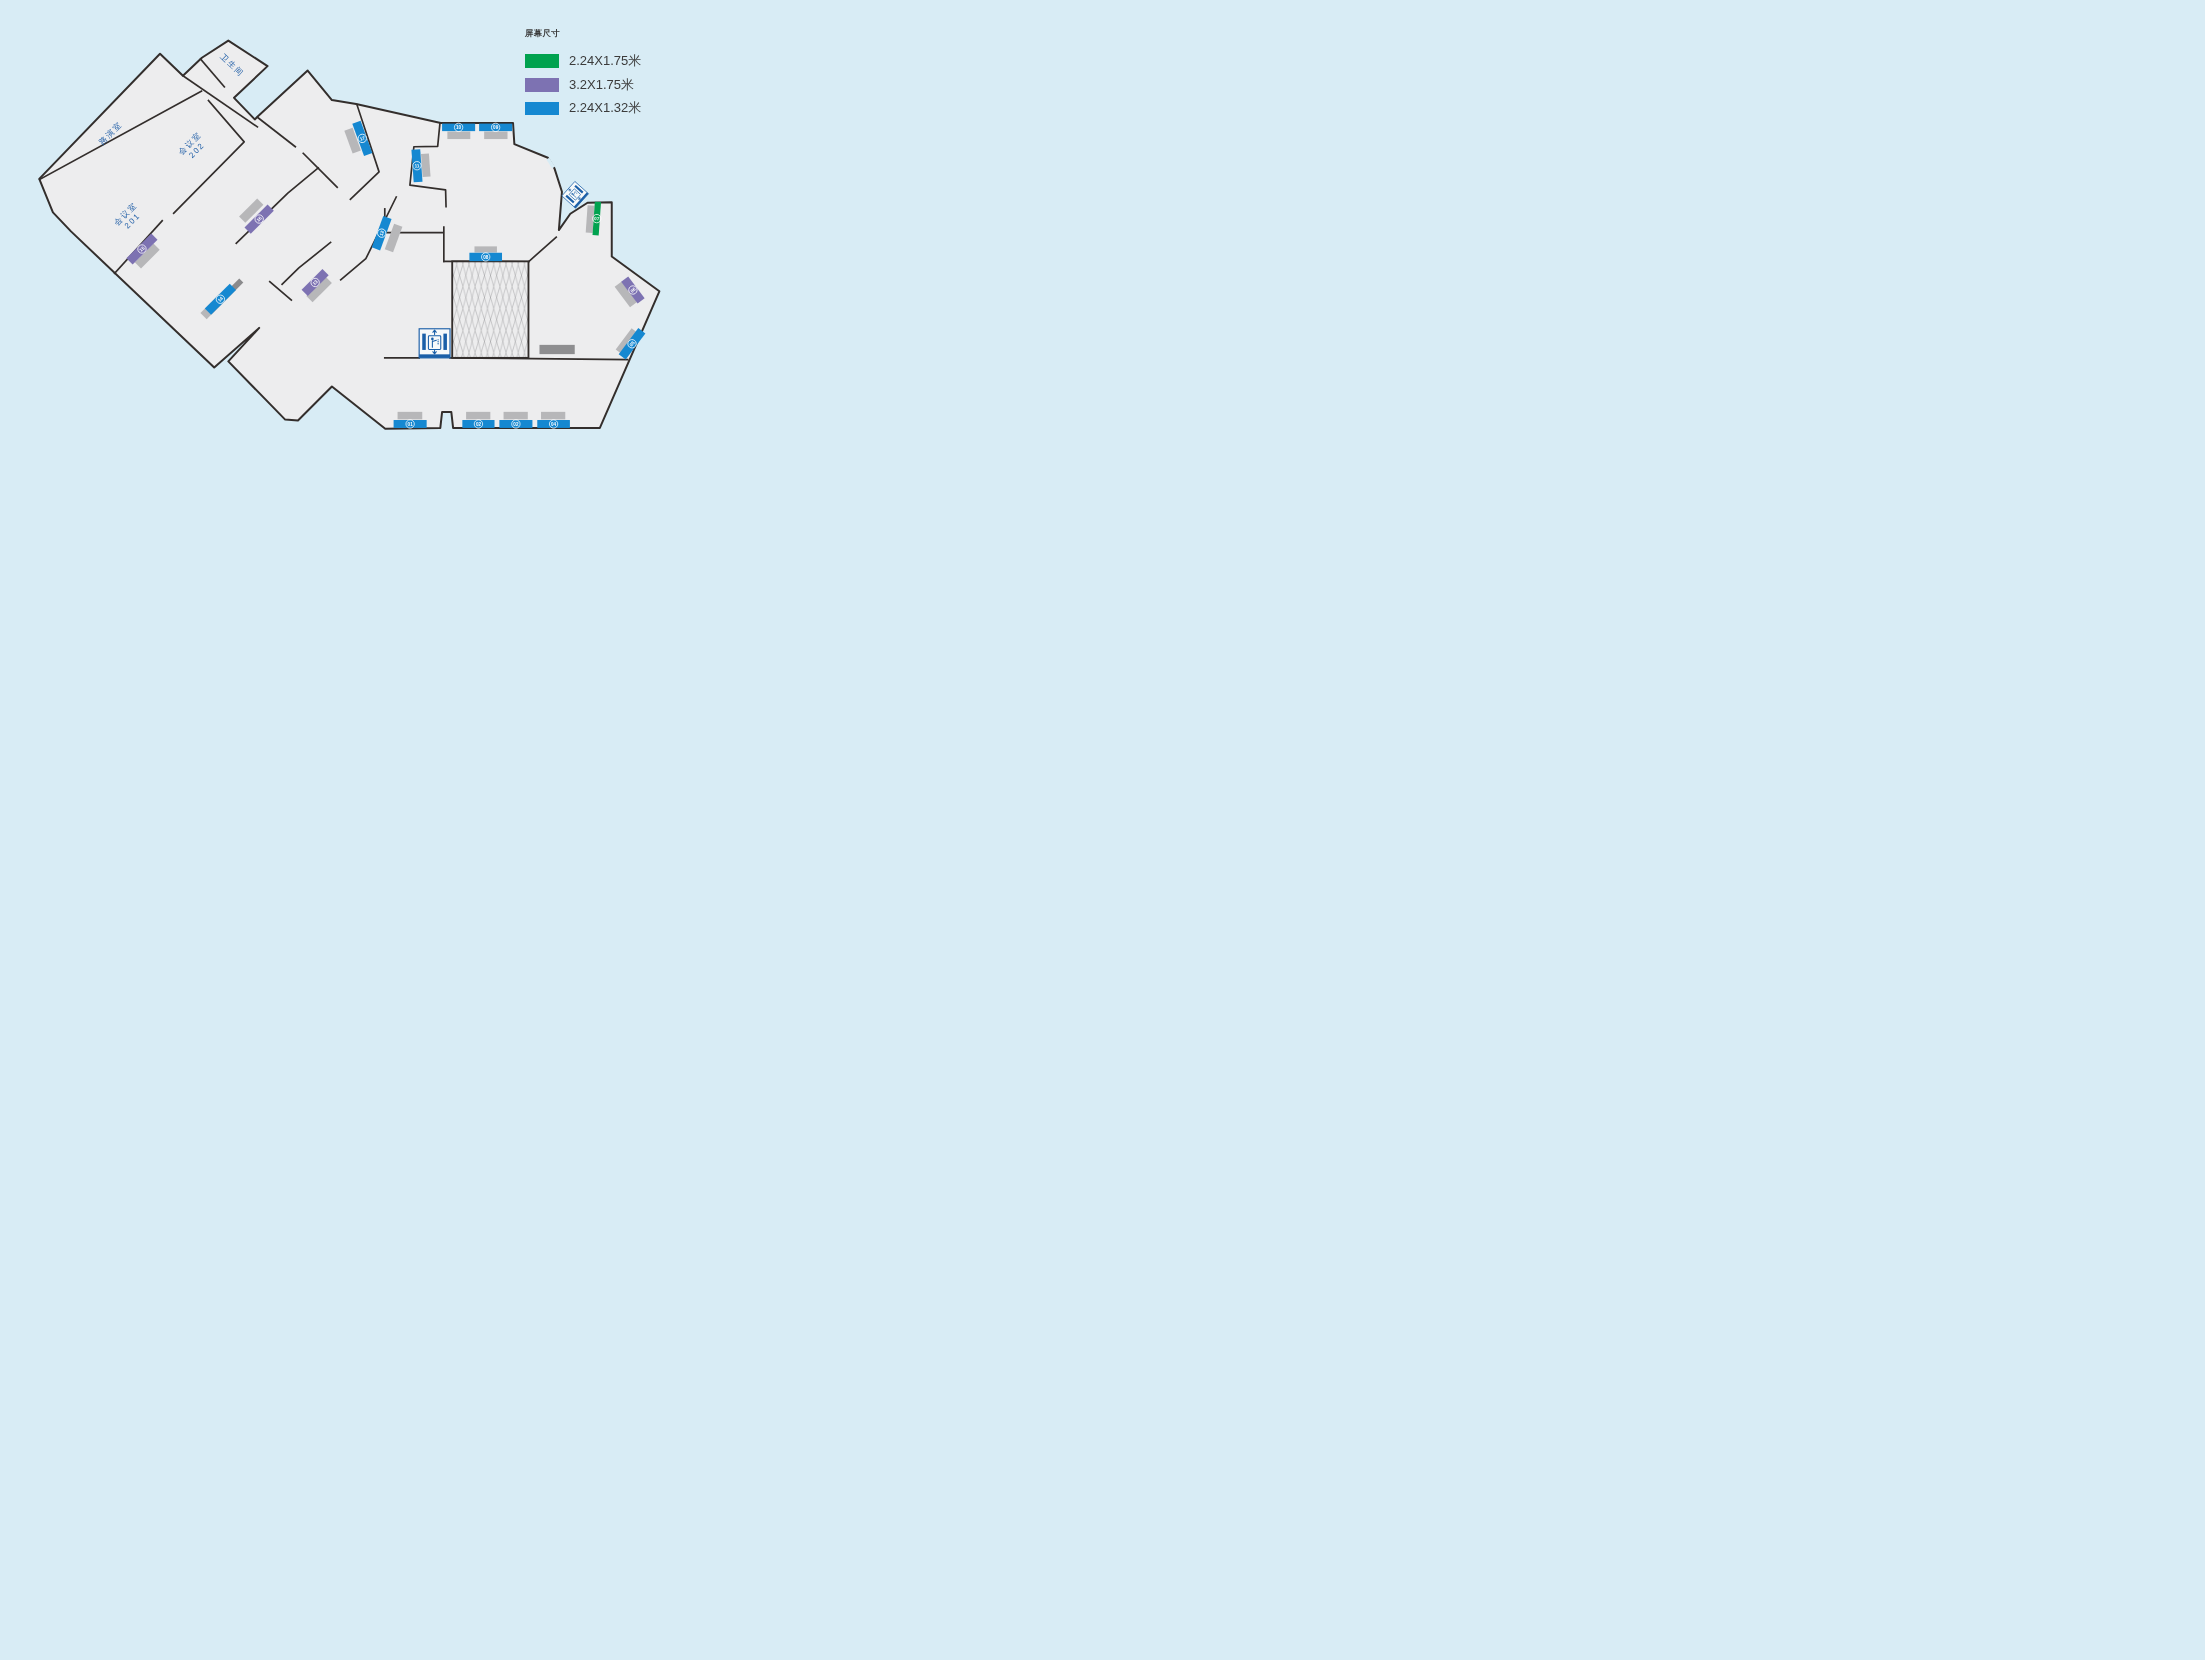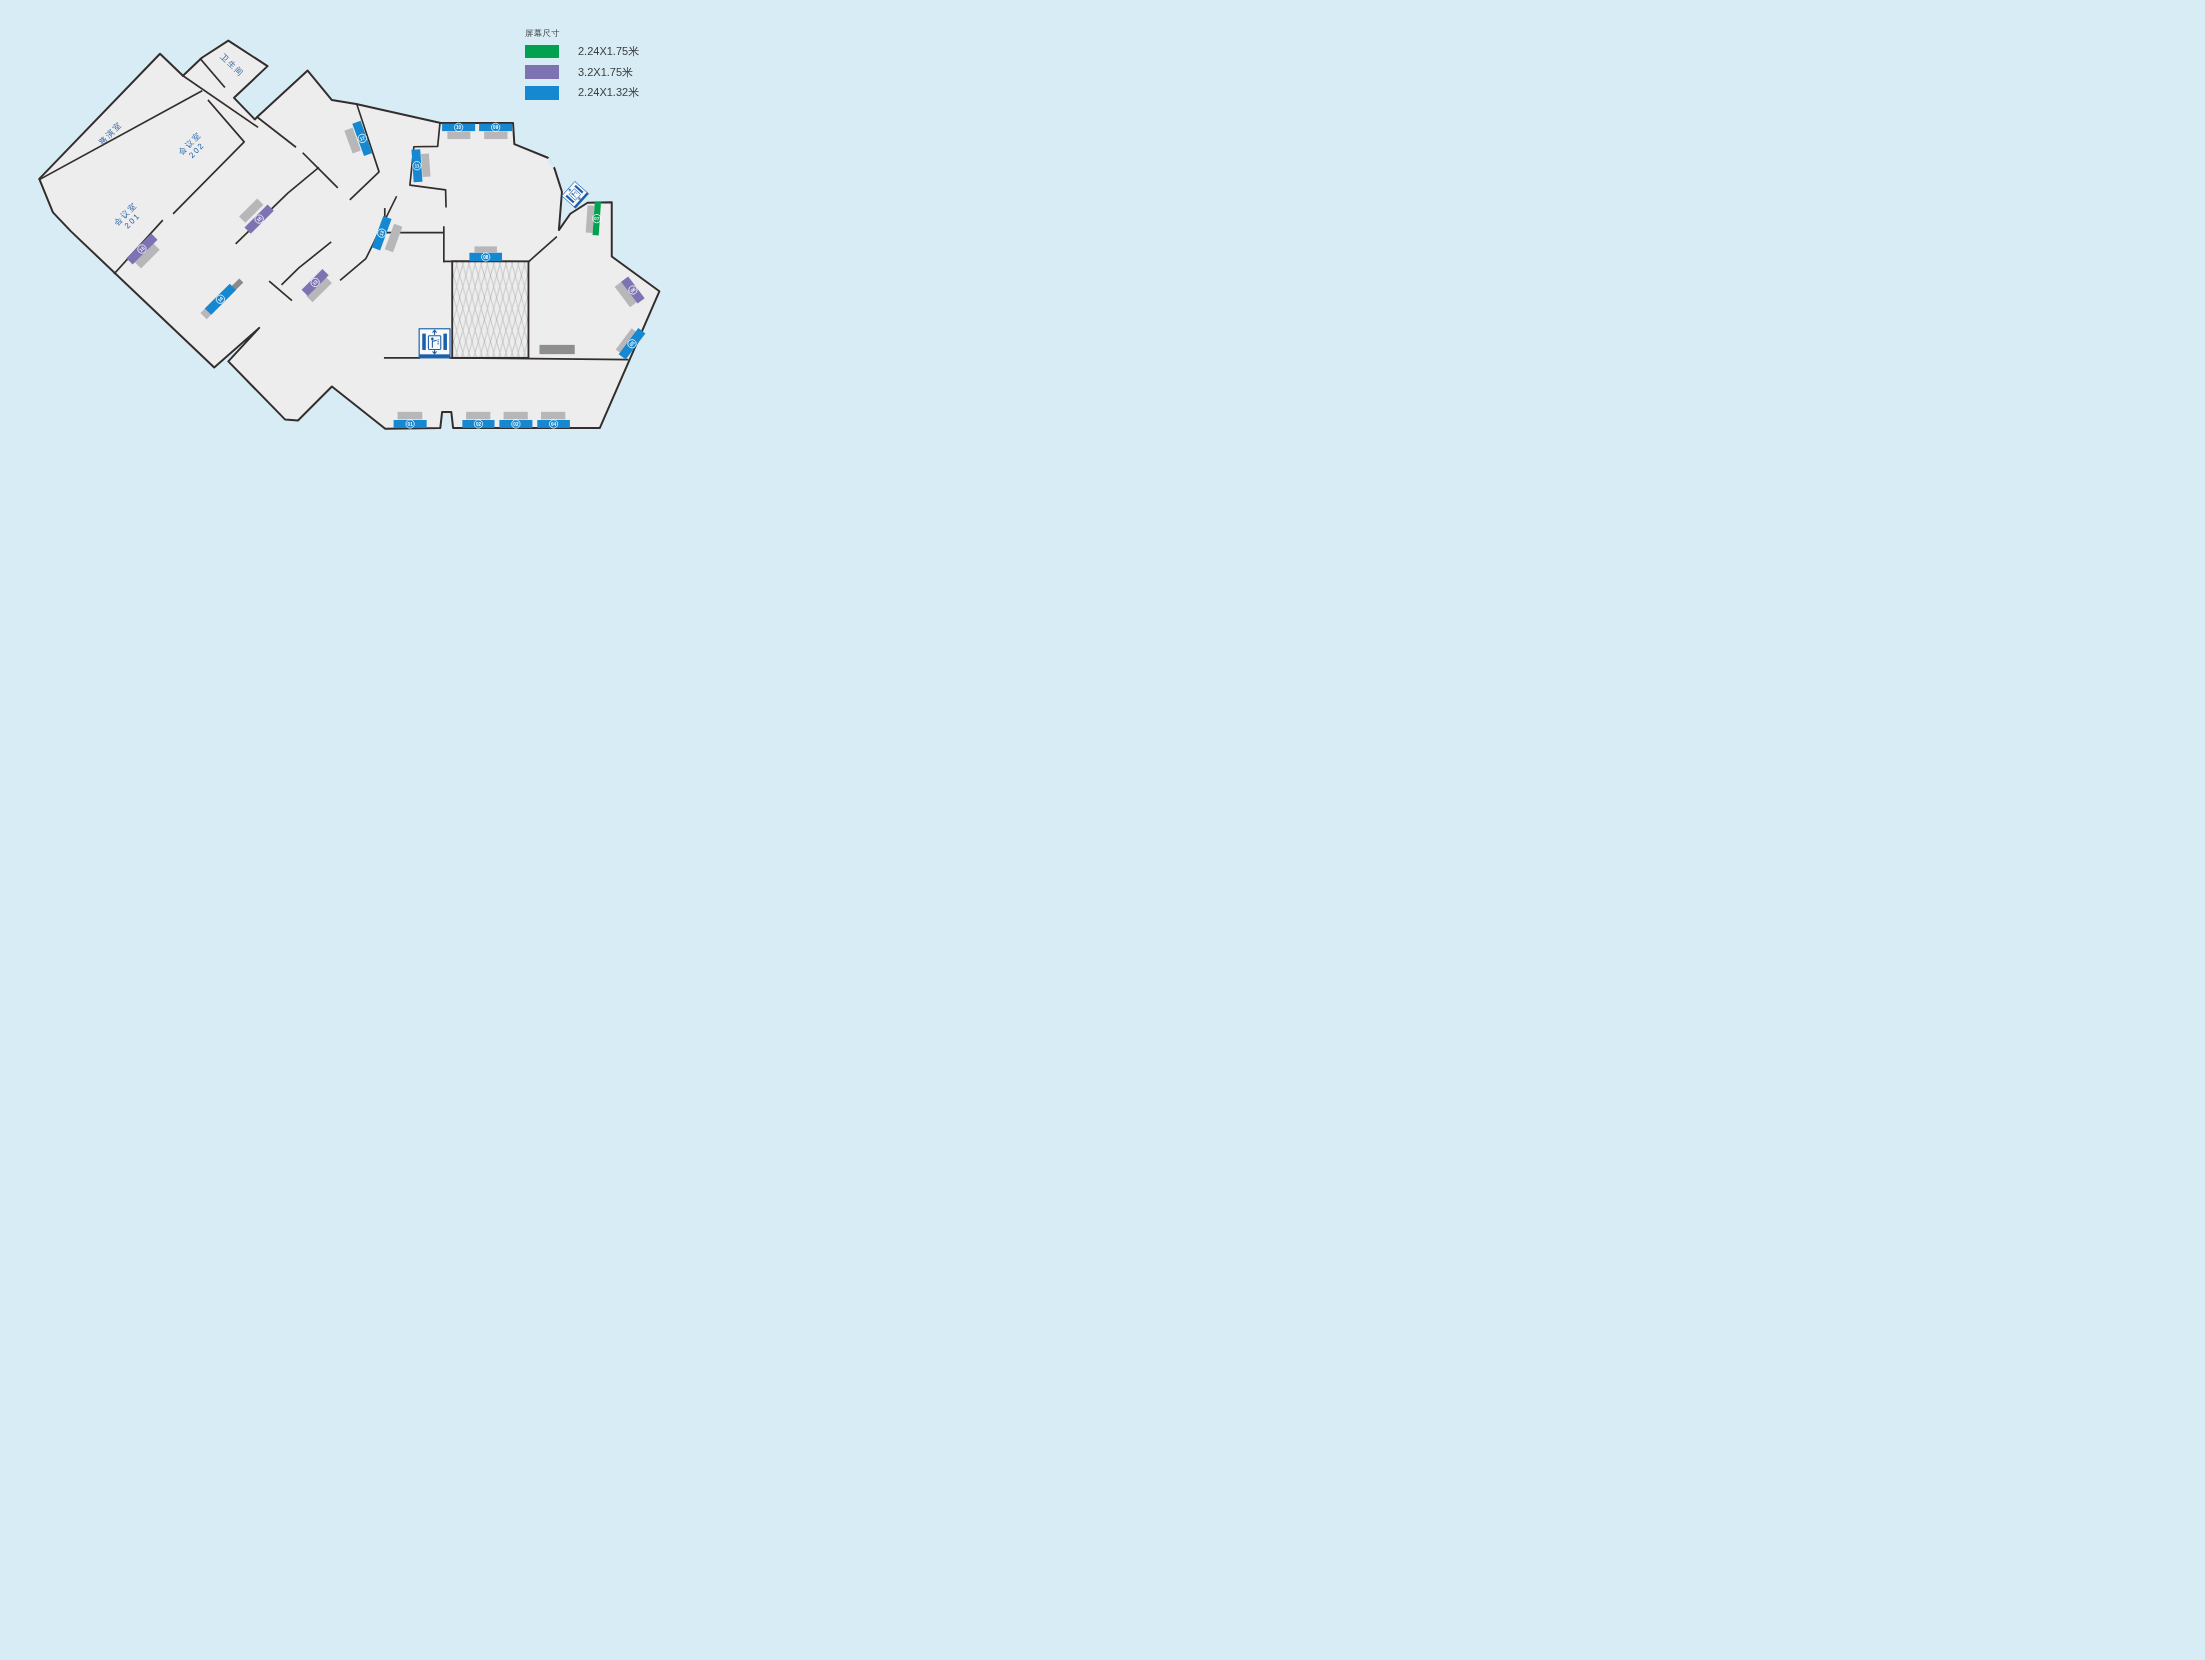--- a/index.html
+++ b/index.html
@@ -7,25 +7,25 @@
     width:692px;height:461px;position:relative;overflow:hidden;
     background:#d8ecf5;
     font-family:"Liberation Sans", sans-serif;
   }
   #stage{position:absolute;inset:0;}
   svg{position:absolute;left:0;top:0;}
   #legend{
     position:absolute;left:525px;top:28px;width:141px;
   }
   #legend .legend-title{
-    font-size:8.4px;font-weight:400;color:#3b3b3b;margin-bottom:5px;letter-spacing:0.4px;
+    font-size:8.4px;font-weight:700;color:#3b3b3b;margin-bottom:13px;letter-spacing:0.4px;
   }
   #legend .legend-row{display:flex;align-items:center;margin-bottom:5.7px;}
   #legend .legend-swatch{width:34px;height:13.7px;flex:0 0 auto;}
-  #legend .legend-label{font-size:11px;color:#3b3b3b;padding-left:19px;font-weight:500;}
+  #legend .legend-label{font-size:13px;color:#3b3b3b;padding-left:10px;font-weight:500;}
 </style>
 </head>
 <body>
 
 <div id="stage">
   <svg id="plan" width="692" height="461" viewBox="0 0 1570 1046">
     <defs>
       <pattern id="hatch" width="14" height="50" patternUnits="userSpaceOnUse">
         <path d="M0 0 L14 50 M14 0 L0 50" fill="none" stroke="#7f7f82" stroke-width="0.8"></path>
       </pattern>

